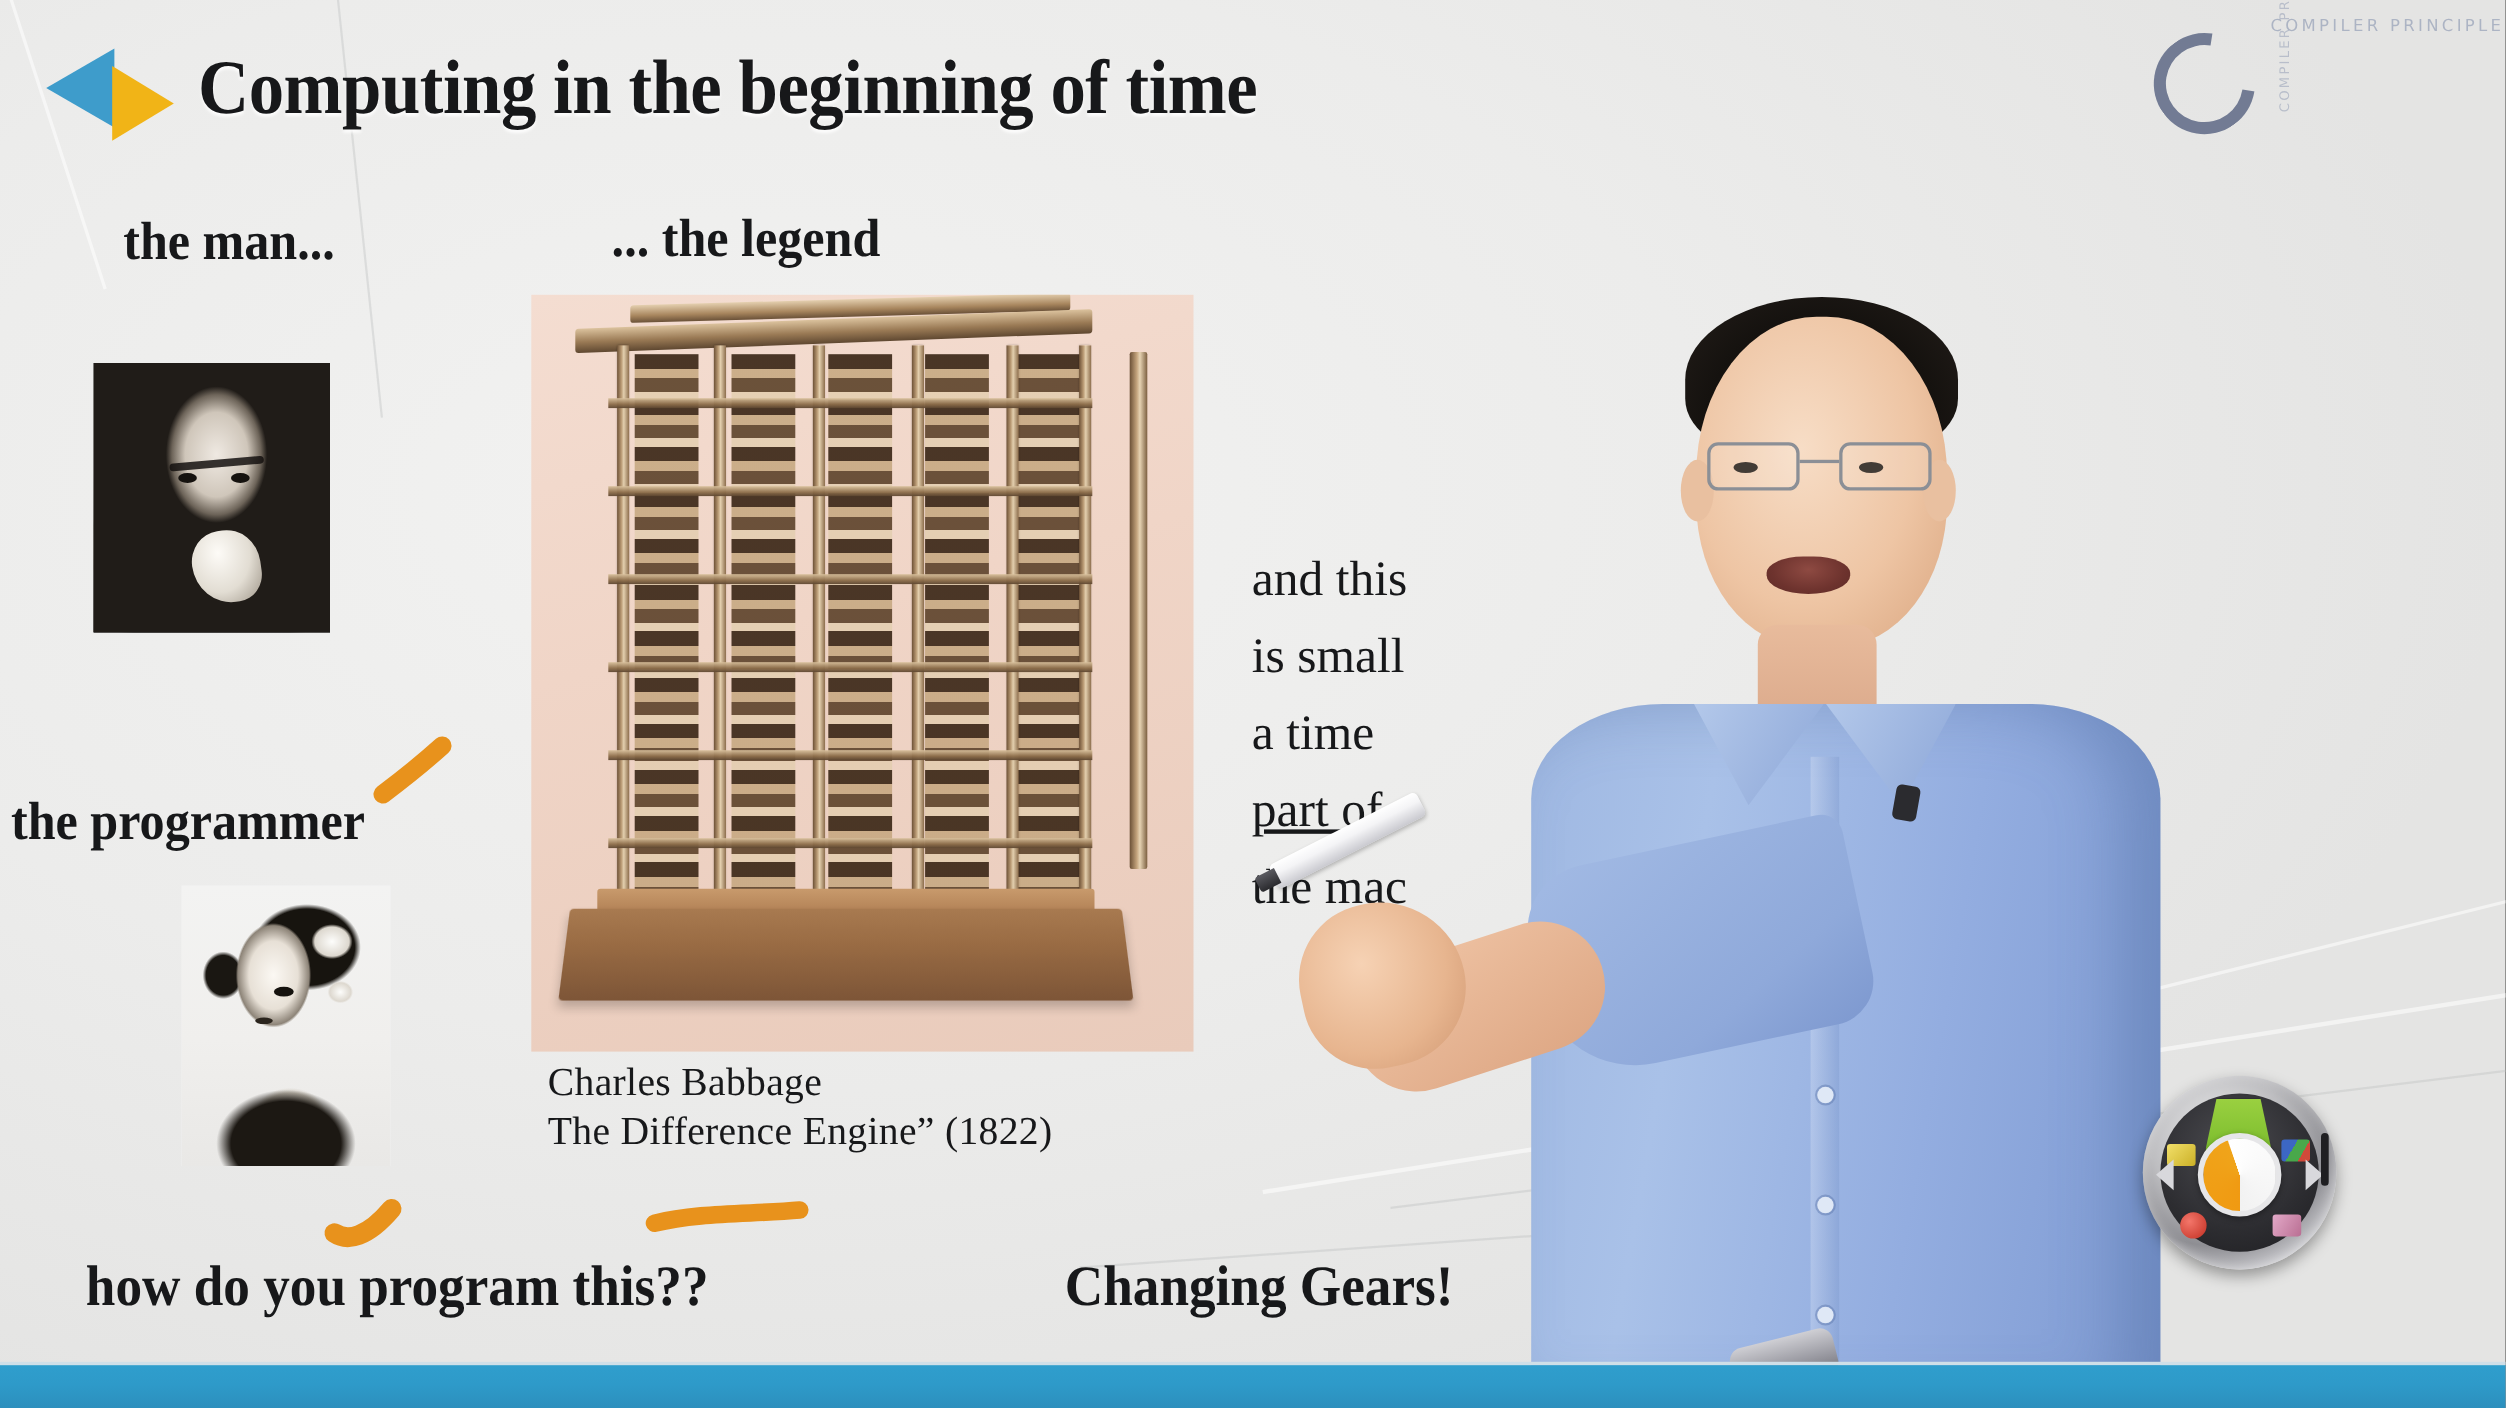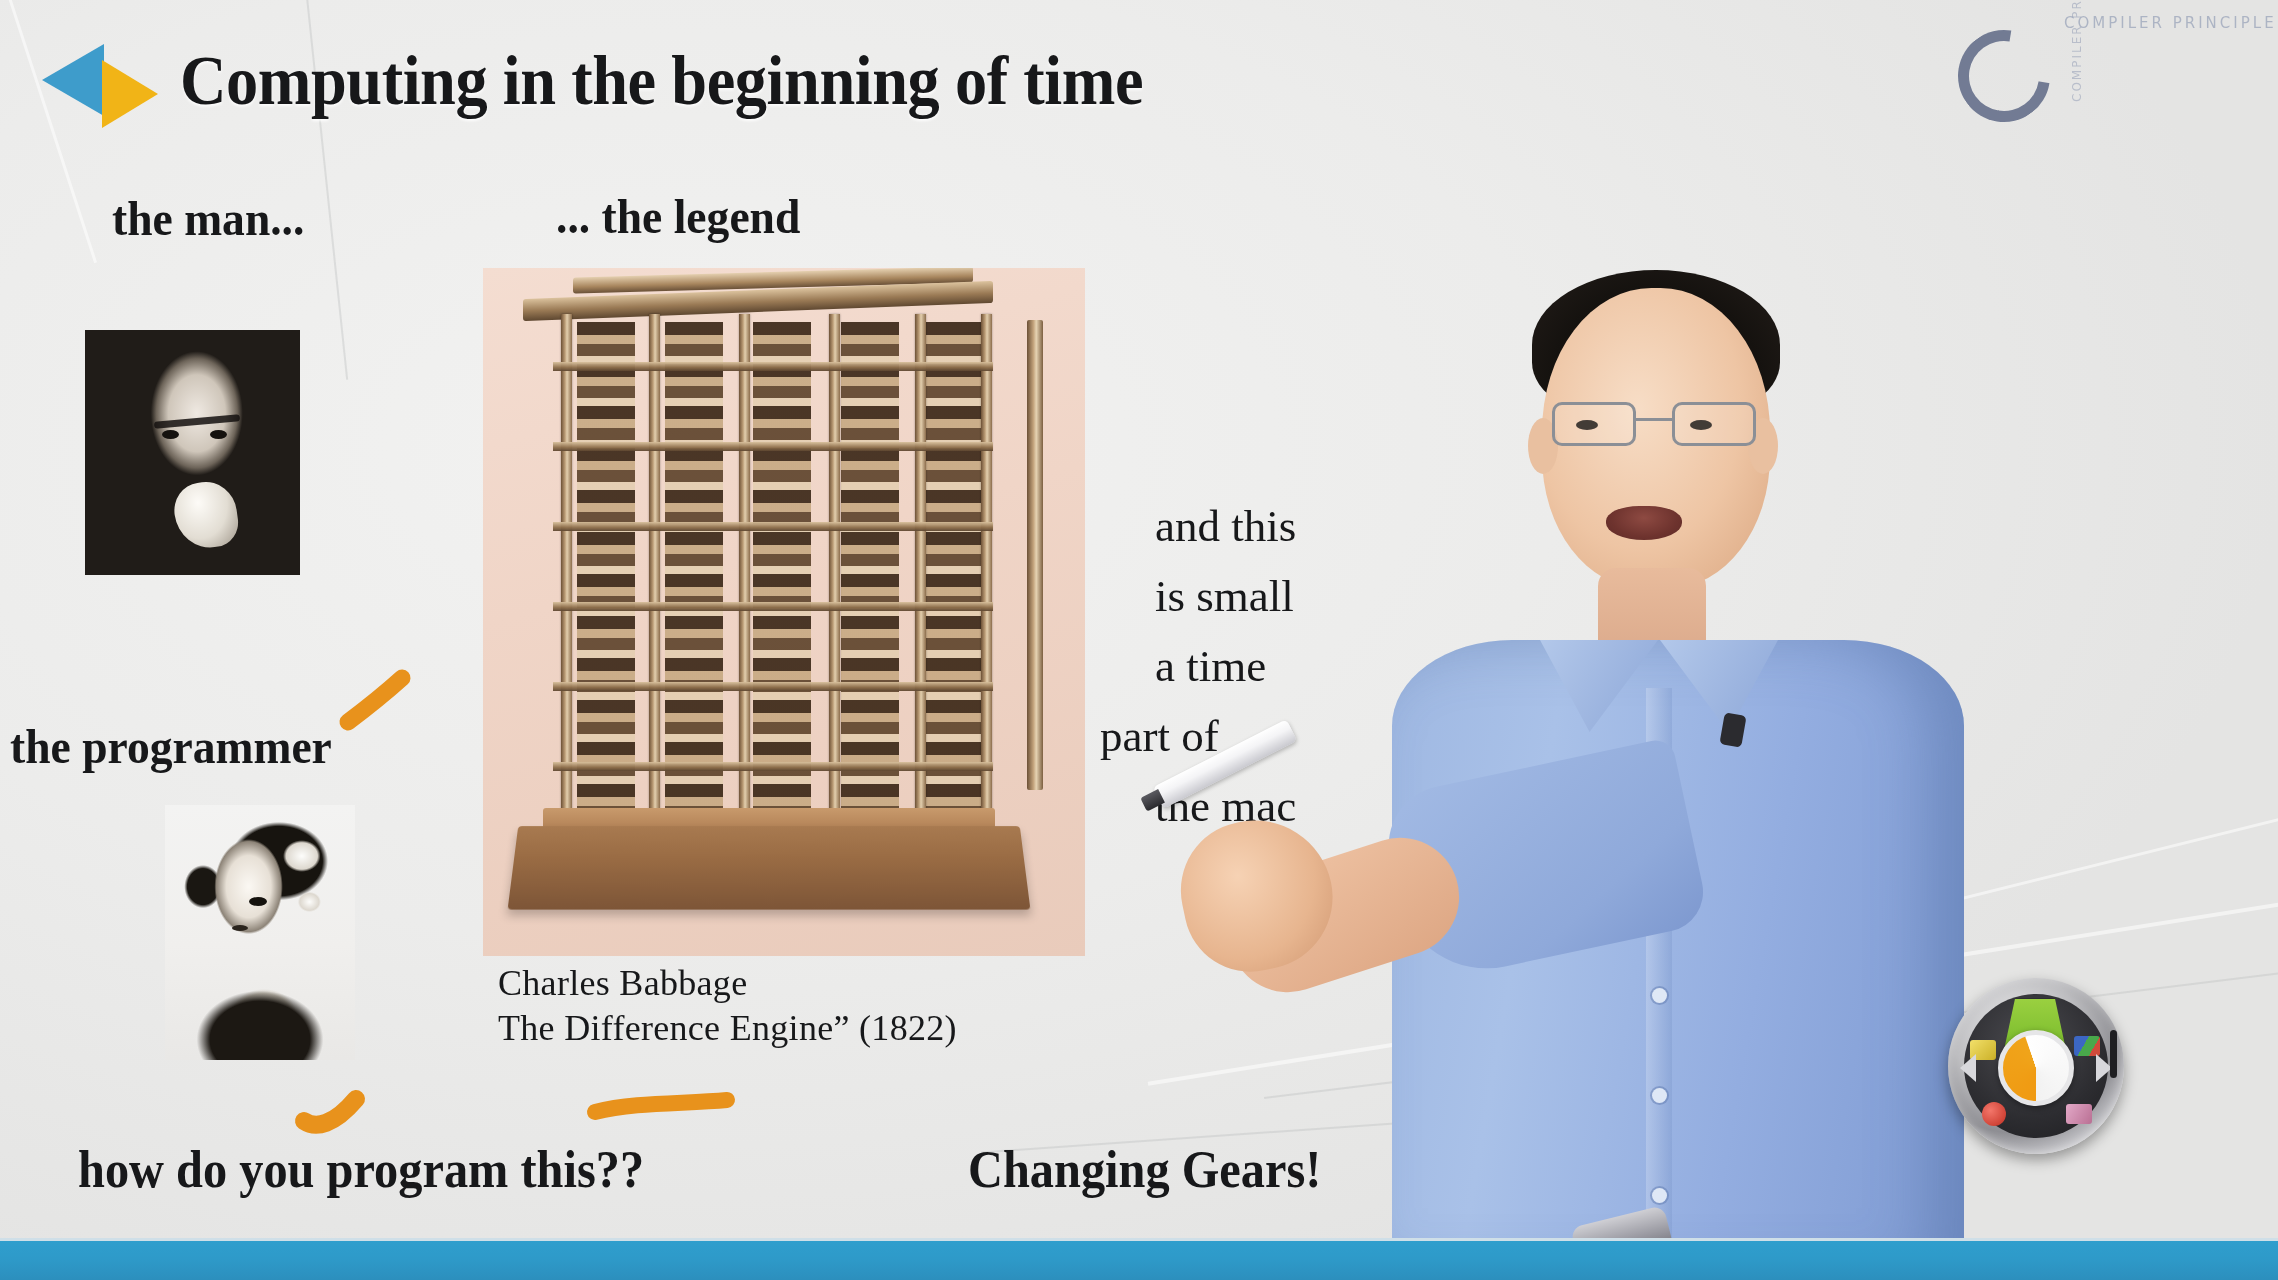--- a/index.html
+++ b/index.html
@@ -40,21 +40,21 @@
   }
 
   
   .slide-txt {
     position:absolute; font-family:"Liberation Serif", serif;
     color:#17181a; white-space:nowrap;
   }
   .hdr { font-weight:bold; font-size:49px; transform:scaleX(.93); transform-origin:left center; }
   .big { font-weight:bold; font-size:52px; transform:scaleX(.93); transform-origin:left center; }
   .cap { font-weight:normal; font-size:36px; letter-spacing:.3px; }
-  .blurb { font-weight:normal; font-size:45px; line-height:68px;margin-left:17px; }
+  .blurb { font-weight:normal; font-size:45px; line-height:68px; }
 
   
   .portrait { position:absolute; overflow:hidden; }
 
   #babbage-portrait { left:85px; top:330px; width:215px; height:245px; background:#111; }
   #babbage-portrait .face {
     position:absolute; inset:0;
     background:
       radial-gradient(ellipse 46px 62px at 52% 34%, #efe9e2 0%, #cfc6ba 62%, #6d6459 88%, #201c18 100%),
       radial-gradient(ellipse 95px 58px at 50% 14%, #231f1c 0%, #100e0c 70%, transparent 72%),
@@ -412,21 +412,21 @@
     <div class="base-top"></div>
     <div class="base"></div>
   </div>
 
   <div class="slide-txt cap" style="left:498px;top:962px;">Charles Babbage</div>
   <div class="slide-txt cap" style="left:498px;top:1007px;">The Difference Engine” (1822)</div>
 
   <div class="slide-txt blurb" style="left:1138px;top:492px;">and this</div>
   <div class="slide-txt blurb" style="left:1138px;top:562px;">is small</div>
   <div class="slide-txt blurb" style="left:1138px;top:632px;">a time</div>
-  <div class="slide-txt blurb" style="left:1083px;top:702px;">part of</div>
+  <div class="slide-txt blurb" style="left:1138px;top:702px;text-decoration:underline;">part of</div>
   <div class="slide-txt blurb" style="left:1138px;top:772px;">the mac</div>
 
   <div id="presenter">
     <div class="hair"></div>
     <div class="head"></div>
     <div class="ear l"></div>
     <div class="ear r"></div>
     <div class="eyeP l"></div>
     <div class="eyeP r"></div>
     <div class="glasses">

